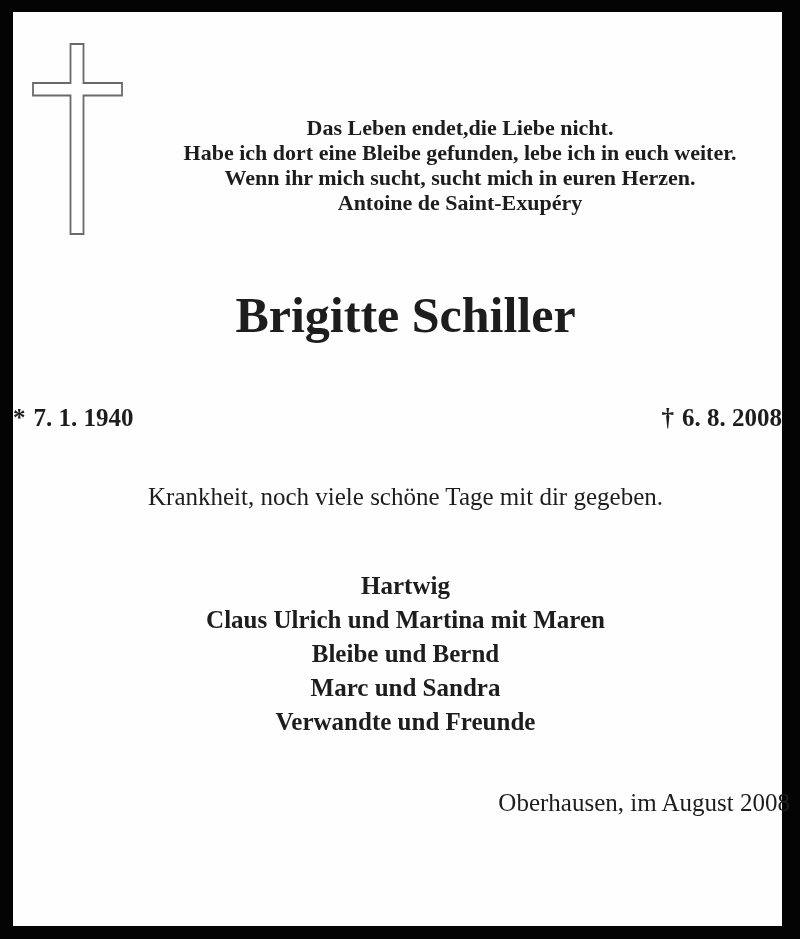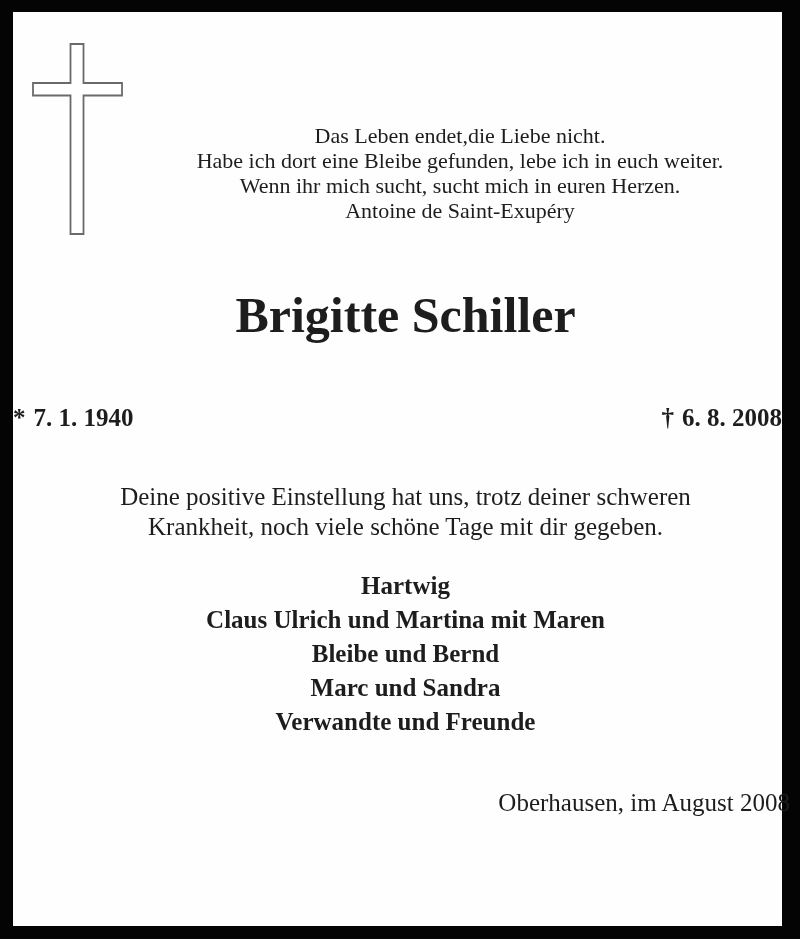--- a/index.html
+++ b/index.html
@@ -32,27 +32,27 @@
     width: 100%;
     text-align: center;
   }
   .cross {
     position: absolute;
     left: 19px;
     top: 31px;
   }
   .quote {
     position: absolute;
-    top: 111px;
+    top: 103px;
     left: 125px;
     width: 644px;
     text-align: center;
     font-size: 22px;
     line-height: 25px;
-    font-weight: normal;
+    font-weight: bold;
   }
   .name {
     top: 274px;
     font-size: 50px;
     line-height: 58px;
     font-weight: bold;
     margin: 0;
   }
   .maiden {
     top: 362px;
@@ -114,21 +114,20 @@
 
   <h1 class="abs-center name">Brigitte Schiller</h1>
 
 
   <div class="dates">
     <span><span class="sym">*</span><span>7. 1. 1940</span></span>
     <span><span class="sym">†</span><span>6. 8. 2008</span></span>
   </div>
 
   <div class="abs-center tribute">
-    <div>Deine positive Einstellung hat uns, trotz deiner schweren</div>
     <div>Krankheit, noch viele schöne Tage mit dir gegeben.</div>
   </div>
 
   <div class="abs-center mourners">
     <div>Hartwig</div>
     <div>Claus Ulrich und Martina mit Maren</div>
     <div>Bleibe und Bernd</div>
     <div>Marc und Sandra</div>
     <div>Verwandte und Freunde</div>
   </div>

